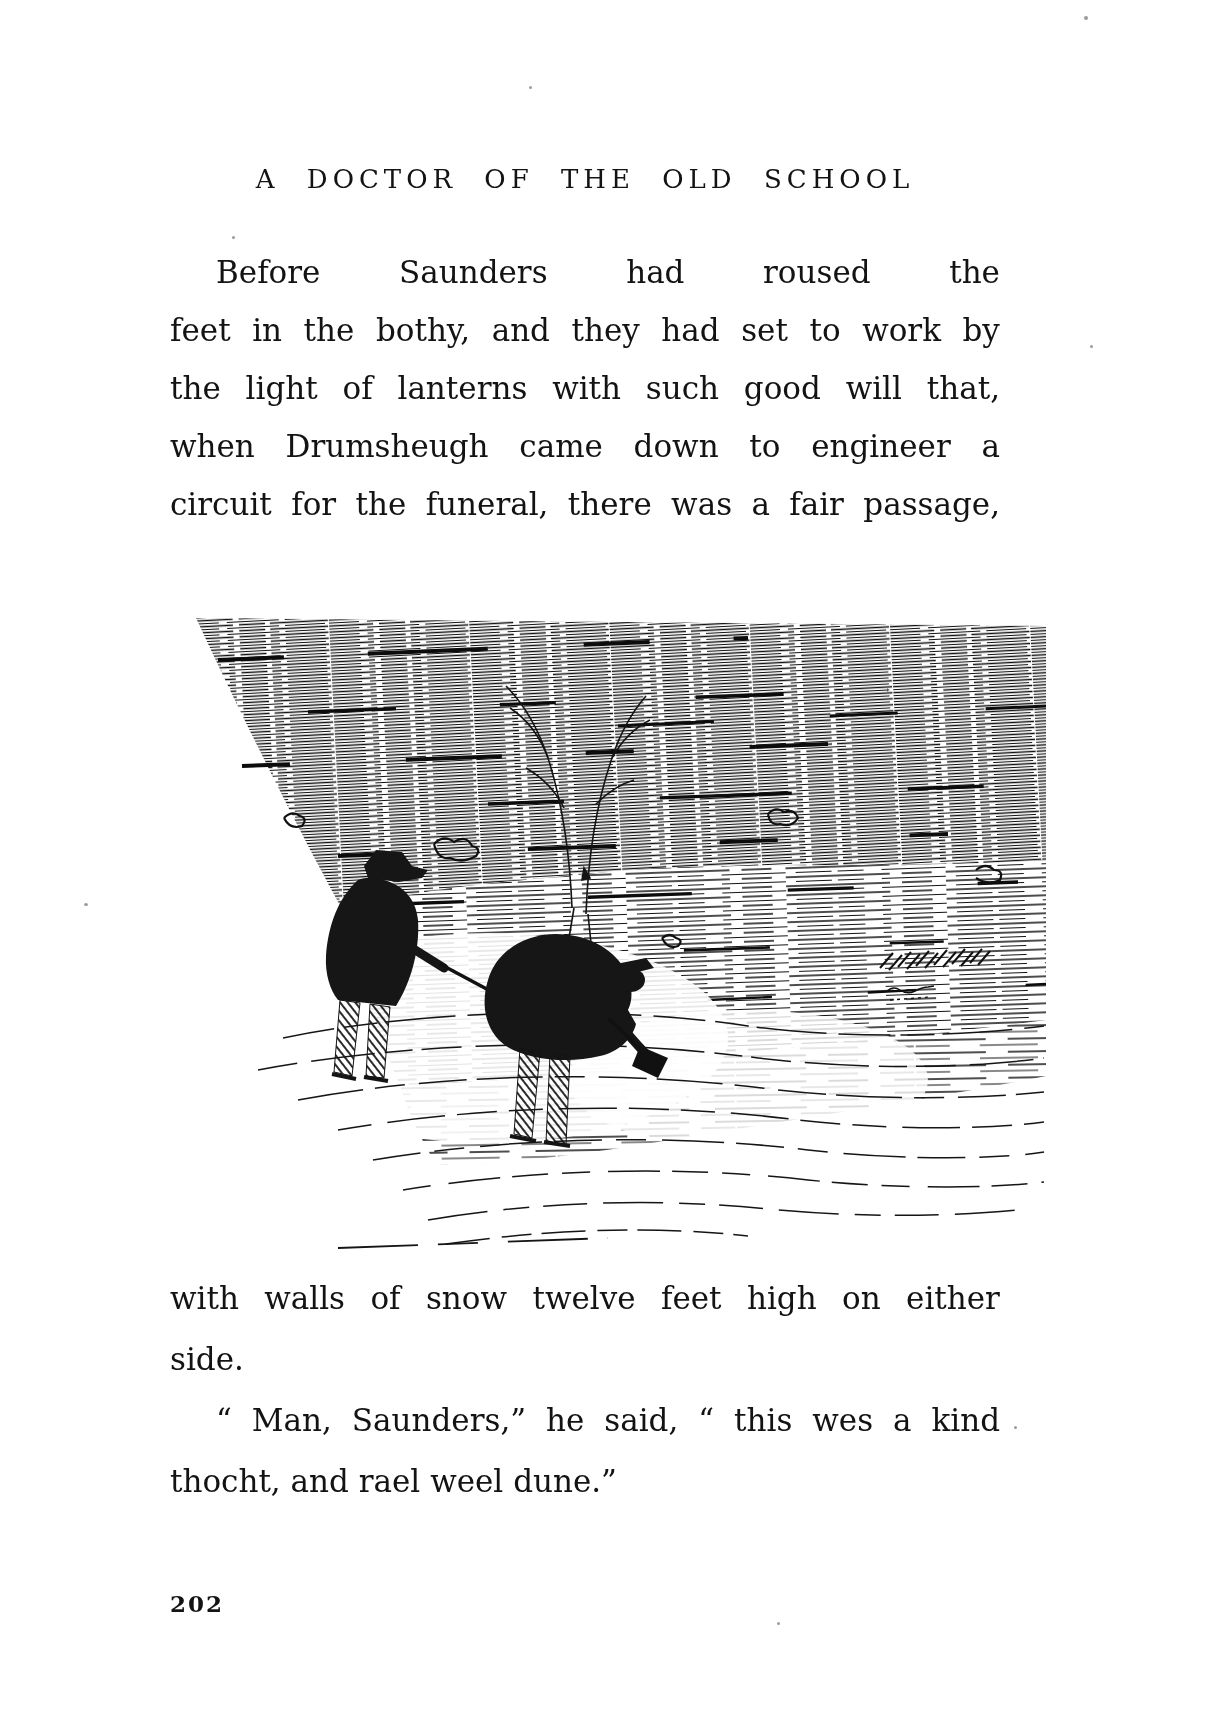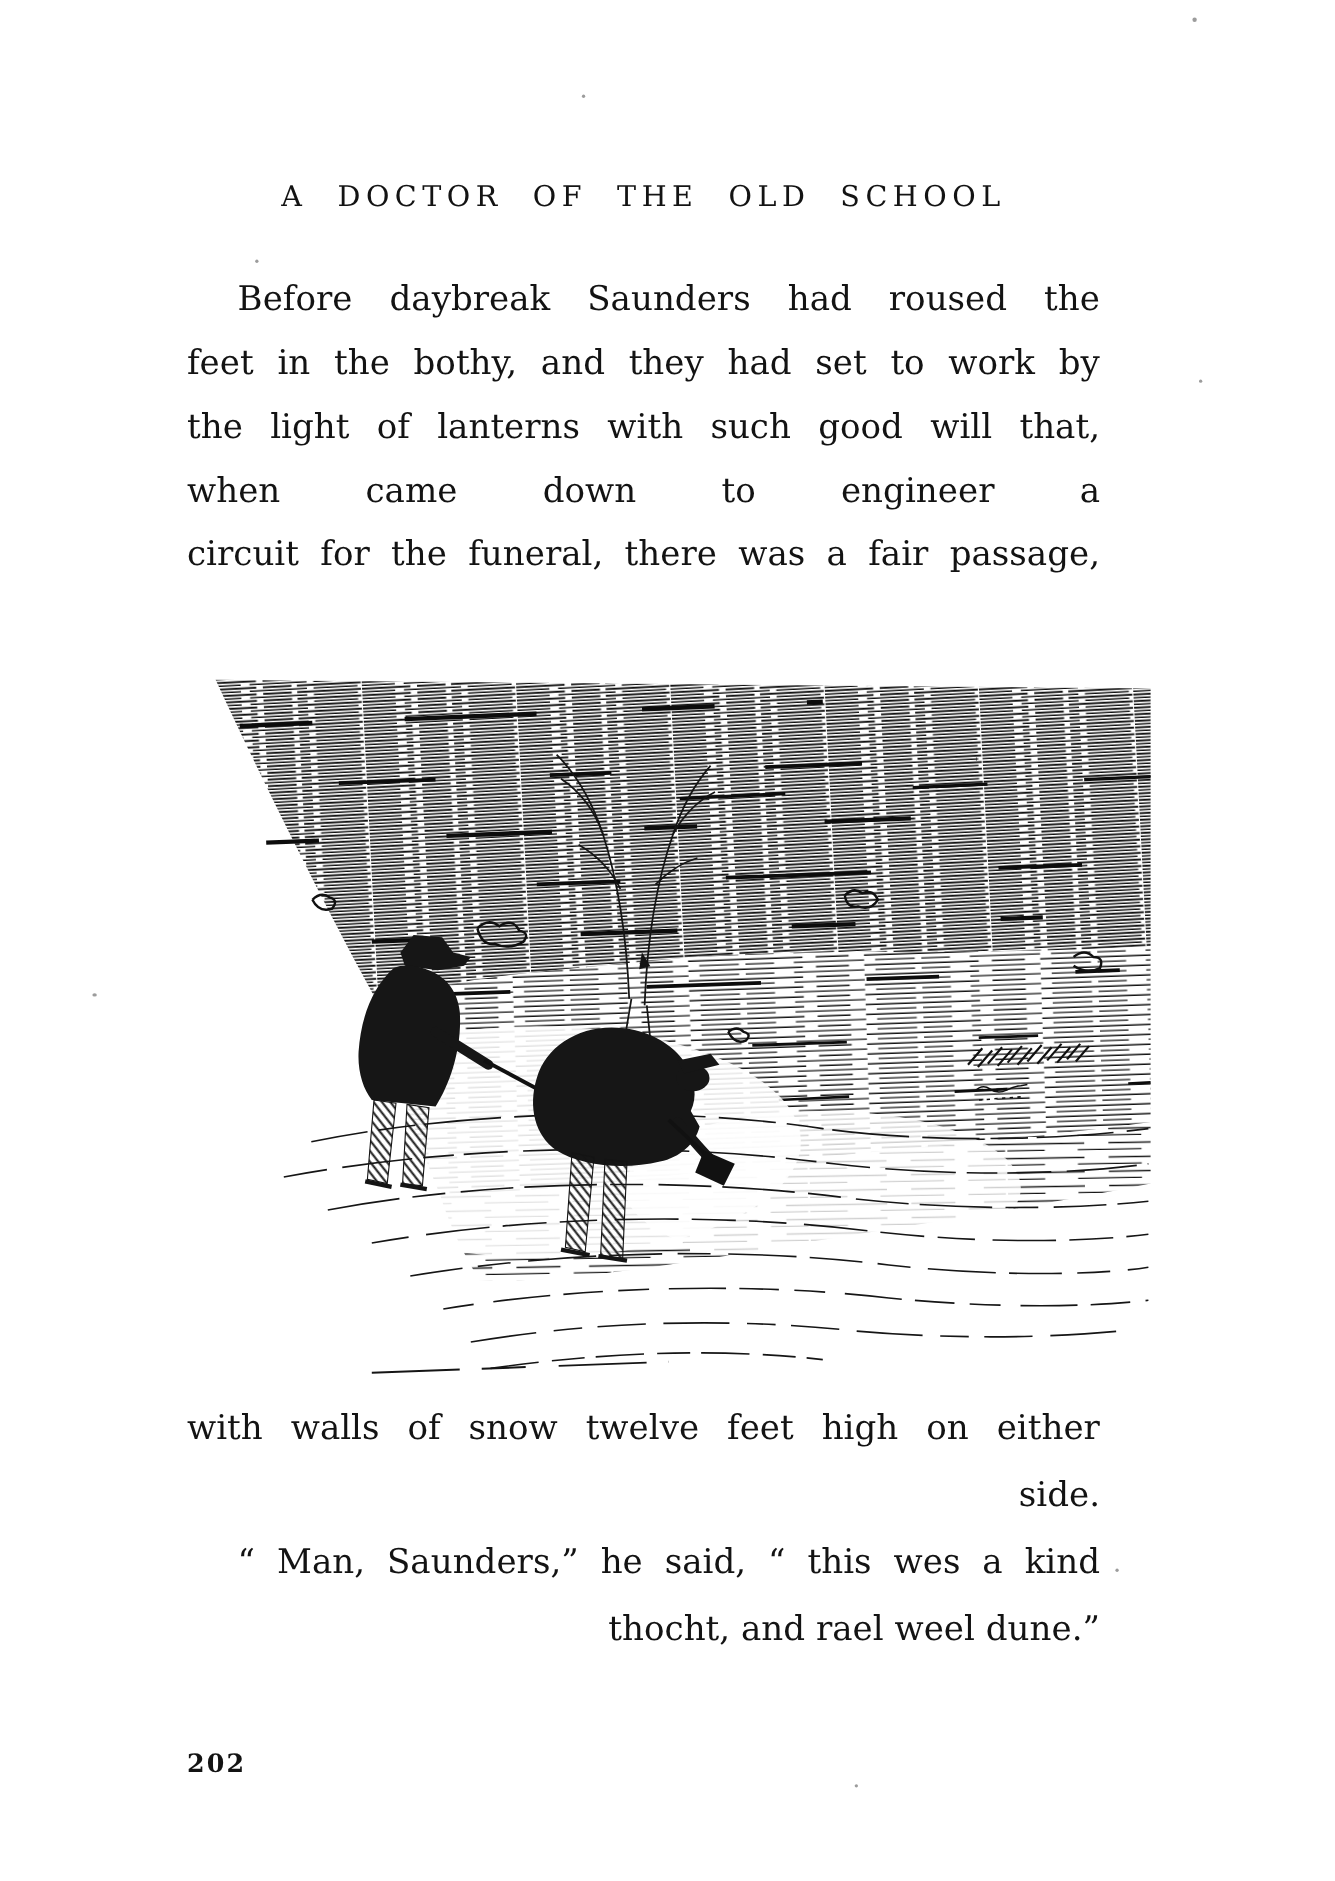--- a/index.html
+++ b/index.html
@@ -16,42 +16,41 @@
     text-align:center;
     font-size:26px;letter-spacing:5px;word-spacing:14px;
     white-space:nowrap;
   }
   .textblock{position:absolute;left:170px;width:830px;}
   .upper{top:243px;font-size:31px;line-height:58px;}
   .lower{top:1268px;font-size:31px;line-height:61px;}
   .line{white-space:nowrap;}
   .line.j{display:flex;justify-content:space-between;}
   .line.j.indent{padding-left:46px;}
-  .line.left{text-align:right;}
+  .line.left{text-align:left;}
   .line.left.indent{text-indent:46px;}
   .illustration{
     position:absolute;left:188px;top:608px;width:860px;height:645px;
   }
   .folio{
     position:absolute;left:170px;top:1590px;width:830px;
     text-align:left;font-size:23px;font-weight:bold;letter-spacing:2px;
   }
   .speck{position:absolute;background:#4a4a4a;border-radius:50%;opacity:.55;}
 </style>
 </head>
 <body>
 
 <div class="page">
 
   <div class="running-head">A DOCTOR OF THE OLD SCHOOL</div>
 
   <div class="textblock upper">
     <div class="line j indent">
         <span>Before</span>
-        <span>daybreak</span>
         <span>Saunders</span>
         <span>had</span>
         <span>roused</span>
         <span>the</span>
       </div>
     <div class="line j">
         <span>feet</span>
         <span>in</span>
         <span>the</span>
         <span>bothy,</span>
@@ -69,20 +68,21 @@
         <span>of</span>
         <span>lanterns</span>
         <span>with</span>
         <span>such</span>
         <span>good</span>
         <span>will</span>
         <span>that,</span>
       </div>
     <div class="line j">
         <span>when</span>
+        <span>Drumsheugh</span>
         <span>came</span>
         <span>down</span>
         <span>to</span>
         <span>engineer</span>
         <span>a</span>
       </div>
     <div class="line j">
         <span>circuit</span>
         <span>for</span>
         <span>the</span>

